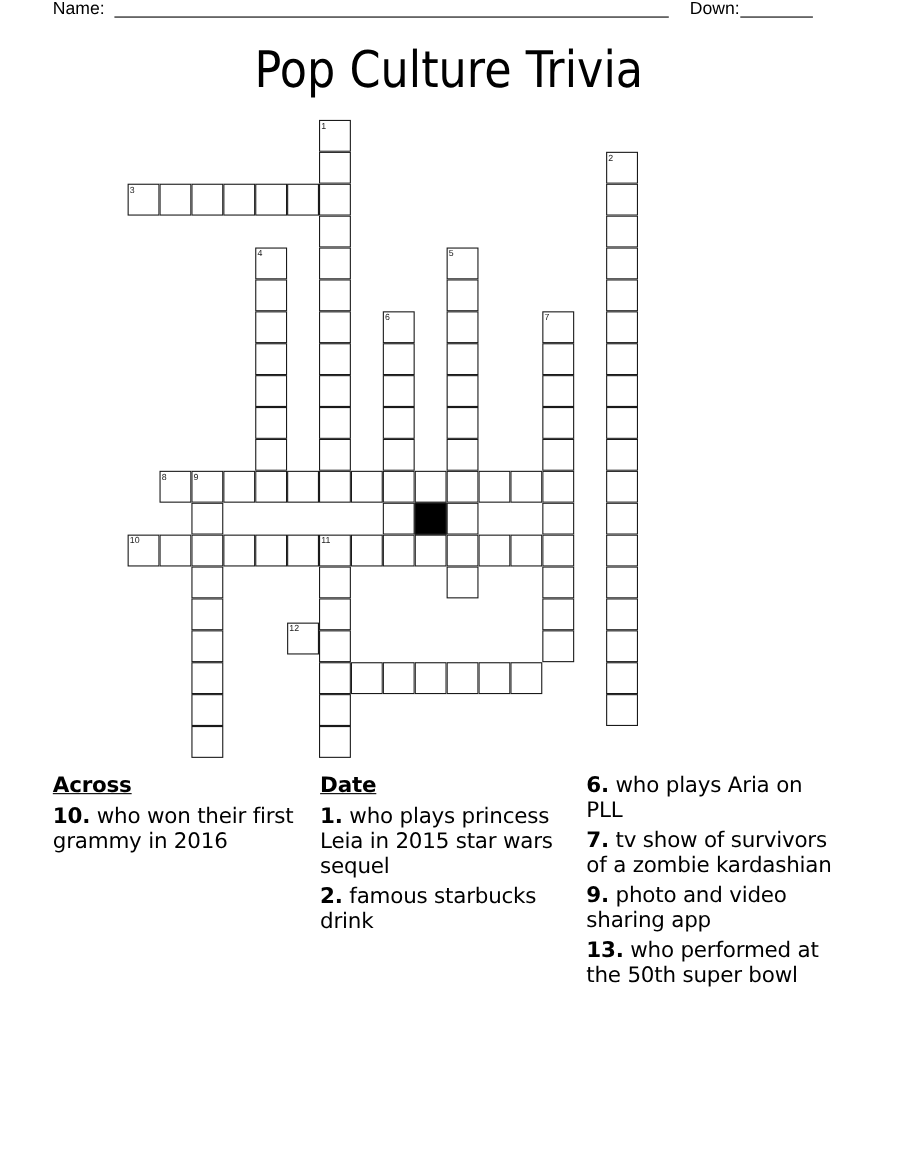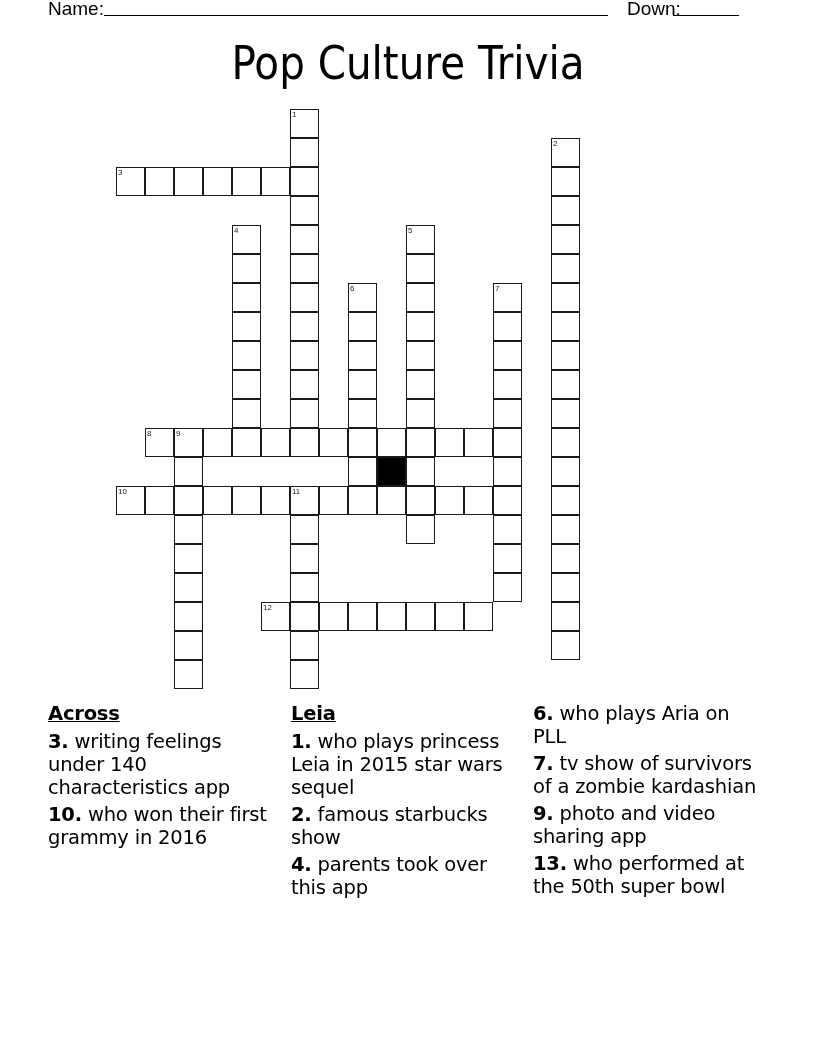--- a/index.html
+++ b/index.html
@@ -3,21 +3,21 @@
   <meta charset="utf-8">
   <style>
     html, body { margin: 0; padding: 0; background: #ffffff; }
     body {
       width: 816px; height: 1056px; position: relative; overflow: hidden;
       color: #000;
       font-family: "DejaVu Sans", sans-serif;
     }
     .header {
       position: absolute; top: 0; left: 48px; width: 700px; height: 20px;
-      font-family: "Liberation Sans", sans-serif; font-size: 19px;
+      font-family: "Liberation Sans", sans-serif; font-size: 16px;
       line-height: 18px;
     }
     .header .name-label { position: absolute; left: 0; top: 0; }
     .header .name-line {
       position: absolute; left: 56px; top: 15px; width: 504px; height: 0;
       border-bottom: 1px solid #000;
     }
     .header .date-label { position: absolute; left: 579px; top: 0; }
     .header .date-line {
       position: absolute; left: 625px; top: 15px; width: 66px; height: 0;
@@ -195,43 +195,41 @@
     <div class="cell" style="left: 320px; top: 487px;"></div>
     <div class="cell" style="left: 378px; top: 487px;"></div>
     <div class="cell" style="left: 436px; top: 487px;"></div>
     <div class="cell" style="left: 465px; top: 487px;"></div>
     <div class="cell" style="left: 291px; top: 516px;"></div>
     <div class="cell" style="left: 291px; top: 545px;"></div>
     <div class="cell" style="left: 291px; top: 574px;"></div>
     <div class="cell" style="left: 291px; top: 603px;"></div>
     <div class="cell" style="left: 291px; top: 632px;"></div>
     <div class="cell" style="left: 291px; top: 661px;"></div>
-    <div class="cell" style="left: 262px; top: 603px;">
+    <div class="cell" style="left: 262px; top: 567px;">
       <span class="num">12</span>
     </div>
     <div class="cell" style="left: 320px; top: 603px;"></div>
     <div class="cell" style="left: 349px; top: 603px;"></div>
     <div class="cell" style="left: 378px; top: 603px;"></div>
     <div class="cell" style="left: 407px; top: 603px;"></div>
     <div class="cell" style="left: 436px; top: 603px;"></div>
     <div class="cell" style="left: 465px; top: 603px;"></div>
     <div class="cell black" style="left: 378px; top: 458px;"></div>
   </div>
 
 <div class="clues">
   <div class="col c1">
     <div class="col-heading">Across</div>
-    <div class="clue"><span class="n">3.</span> <span>writing feelings under 140 characteristics app</span></div>
     <div class="clue"><span class="n">10.</span> <span>who won their first grammy in 2016</span></div>
   </div>
   <div class="col c2">
-    <div class="col-heading">Leia</div>
+    <div class="col-heading">Date</div>
     <div class="clue"><span class="n">1.</span> <span>who plays princess Leia in 2015 star wars sequel</span></div>
-    <div class="clue"><span class="n">2.</span> <span>famous starbucks show</span></div>
-    <div class="clue"><span class="n">4.</span> <span>parents took over this app</span></div>
+    <div class="clue"><span class="n">2.</span> <span>famous starbucks drink</span></div>
   </div>
   <div class="col c3">
     <div class="clue"><span class="n">6.</span> <span>who plays Aria on PLL</span></div>
     <div class="clue"><span class="n">7.</span> <span>tv show of survivors of a zombie kardashian</span></div>
     <div class="clue"><span class="n">9.</span> <span>photo and video sharing app</span></div>
     <div class="clue"><span class="n">13.</span> <span>who performed at the 50th super bowl</span></div>
   </div>
 </div>
 
 </body></html>

